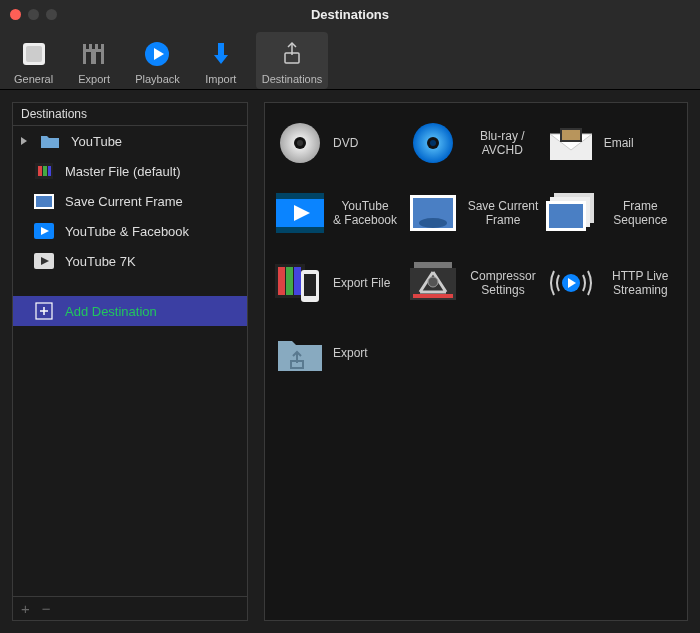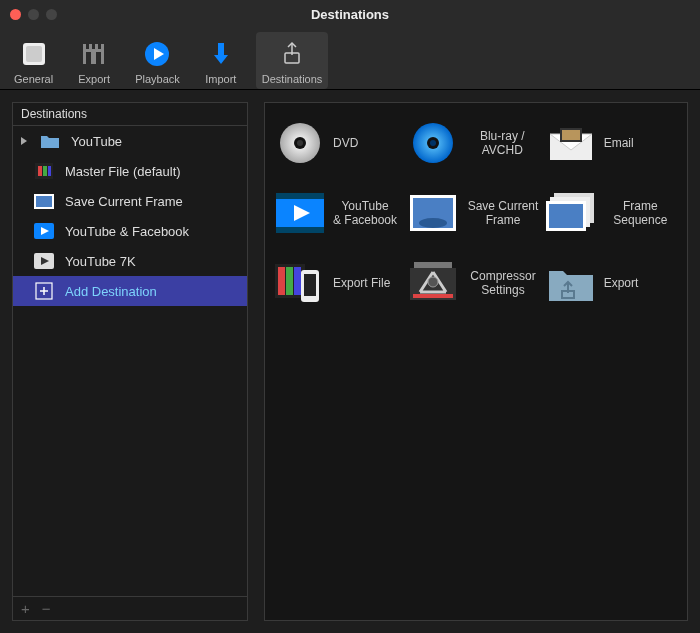--- a/index.html
+++ b/index.html
@@ -96,21 +96,22 @@
       align-items: center;
       gap: 10px;
       padding: 6px 10px 6px 20px;
       cursor: pointer;
       color: #ddd;
       font-size: 13px;
     }
     .sidebar-row.indent-parent { padding-left: 8px; }
     .sidebar-row.selected {
       background: #3b3fa3;
-      color: #7dd3fc;
+      color: #22c55e;
+      margin-top: 20px;
     }
     .sidebar-row .disclosure {
       width: 0; height: 0;
       border-top: 4px solid transparent;
       border-bottom: 4px solid transparent;
       border-left: 6px solid #aaa;
       margin-right: 2px;
     }
     .row-icon {
       width: 22px; height: 18px;
@@ -402,20 +403,33 @@
               <rect x="4" y="0" width="38" height="6" fill="#777"></rect>
               <rect x="0" y="6" width="46" height="32" fill="#333"></rect>
               <rect x="3" y="32" width="40" height="4" fill="#d44"></rect>
               <path d="M23 10 L10 30 M23 10 L36 30 M10 30 L36 30" stroke="#ccc" stroke-width="3" fill="none"></path>
               <circle cx="23" cy="20" r="5" fill="#555" stroke="#999"></circle>
             </svg>
         </div>
         <span class="grid-label">Compressor Settings</span>
       </div>
 
+      <div class="grid-item">
+        <div class="grid-icon">
+          <svg width="50" height="40">
+              <path d="M8 8 Q2 20 8 32" stroke="#ccc" stroke-width="2" fill="none"></path>
+              <path d="M13 12 Q9 20 13 28" stroke="#ccc" stroke-width="2" fill="none"></path>
+              <path d="M42 8 Q48 20 42 32" stroke="#ccc" stroke-width="2" fill="none"></path>
+              <path d="M37 12 Q41 20 37 28" stroke="#ccc" stroke-width="2" fill="none"></path>
+              <circle cx="25" cy="20" r="9" fill="#0a84ff"></circle>
+              <polygon points="22,15 30,20 22,25" fill="#fff"></polygon>
+            </svg>
+        </div>
+        <span class="grid-label">HTTP Live Streaming</span>
+      </div>
 
       <div class="grid-item">
         <div class="grid-icon">
           <svg width="48" height="40">
               <path d="M2 8 L16 8 L20 12 L46 12 L46 38 L2 38 Z" fill="#88aac0"></path>
               <rect x="20" y="20" width="2" height="10" fill="#5a7a90"></rect>
               <line x1="21" y1="19" x2="21" y2="28" stroke="#5a7a90" stroke-width="2"></line>
               <polyline points="17,23 21,19 25,23" fill="none" stroke="#5a7a90" stroke-width="2"></polyline>
               <rect x="15" y="28" width="12" height="7" fill="none" stroke="#5a7a90" stroke-width="2"></rect>
             </svg>

